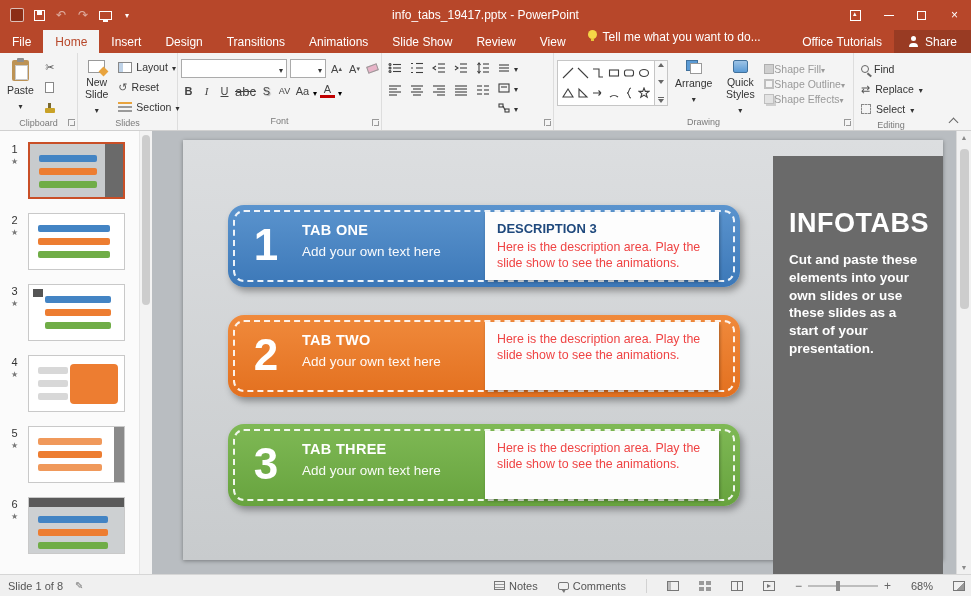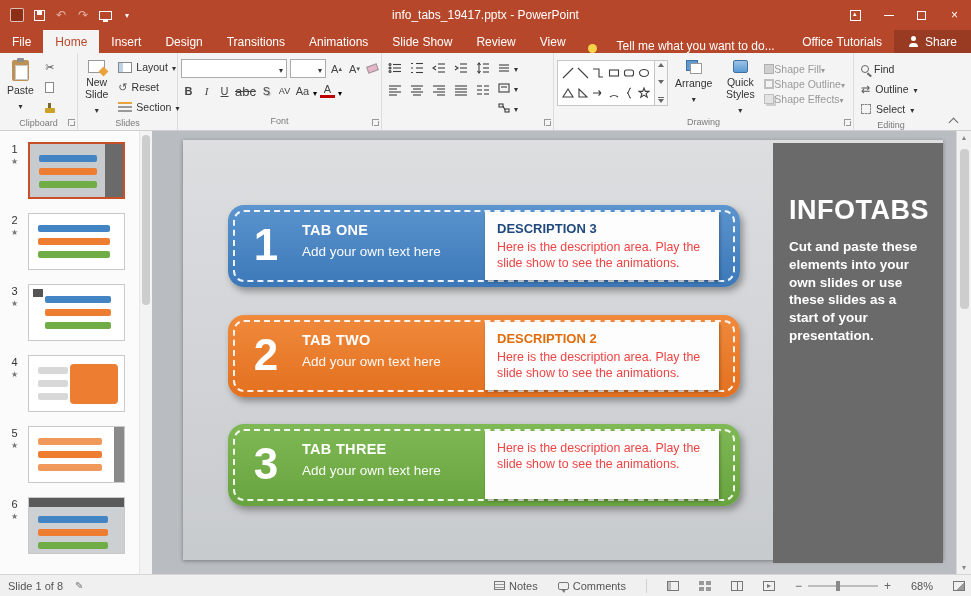--- a/index.html
+++ b/index.html
@@ -23,21 +23,21 @@
   .wbtn { width:33px; height:30px; display:flex; align-items:center; justify-content:center; color:#fff; font-size:12px; }
   .ic-grid { position:relative; width:11px; height:11px; border:1px solid #fff; }
   .ic-grid::before { content:"▴"; position:absolute; top:-1px; left:2px; font-size:7px; color:#fff; }
   .ic-min { width:10px; height:1px; background:#fff; }
   .ic-max { width:9px; height:9px; border:1px solid #fff; }
 
   
   .tabrow { height:23px; background:#B7472A; display:flex; align-items:stretch; color:#fff; font-size:12px; }
   .rtab { display:flex; align-items:center; padding:0 12px; cursor:default; }
   .rtab.active { background:#F4F4F4; color:#B7472A; }
-  .tellme { display:flex; align-items:flex-end; gap:20px; padding:0 10px; }
+  .tellme { display:flex; align-items:flex-start; gap:6px; padding:0 10px; }
   .ic-bulb { position:relative; width:9px; height:9px; border-radius:50%; background:#F5D547; }
   .ic-bulb::after { content:""; position:absolute; left:3px; bottom:-2px; width:3px; height:2px; background:#E8C53A; }
   .trspacer { flex:1; }
   .sharebtn { display:flex; align-items:center; gap:6px; padding:0 14px; background:rgba(0,0,0,.16); }
   .ic-person { position:relative; width:11px; height:11px; }
   .ic-person::before { content:""; position:absolute; top:0; left:3px; width:5px; height:5px; border-radius:50%; background:#fff; }
   .ic-person::after { content:""; position:absolute; bottom:0; left:1px; width:9px; height:4px; border-radius:4px 4px 0 0; background:#fff; }
 
   
   .ribbon { position:relative; height:78px; background:#F4F4F4; border-bottom:1px solid #D0D0D0; display:flex; }
@@ -126,21 +126,21 @@
   .t4 .stripe { width:30px; background:#D8D8D8; }
   .t5 .stripe { width:64px; }
   .t5 .s-blue, .t5 .s-green { background:#F0995B; }
   .t6 .topbar { position:absolute; left:0; top:0; width:100%; height:9px; background:#5a5a5a; }
   .t6 .tboxbg { position:absolute; inset:0; background:#CDD0D2; }
   .thumbscroll { width:12px; background:#F3F3F3; position:relative; }
   .thumbscroll .thumb { position:absolute; left:2px; top:4px; width:8px; height:170px; background:#CDCDCD; border-radius:4px; }
 
   .canvas { flex:1; background:#B9BDC1; position:relative; }
   .slide { position:absolute; left:31px; top:9px; width:760px; height:420px; background:linear-gradient(180deg,#DCDEE0,#C8CBCD); box-shadow:0 1px 4px rgba(0,0,0,.35); }
-  .sidepanel { position:absolute; right:0; top:3px; width:170px; height:100%; background:#6A6A6A; color:#fff; padding:52px 15px 0 16px; }
+  .sidepanel { position:absolute; right:0; top:16px; width:170px; height:100%; background:#6A6A6A; color:#fff; padding:52px 15px 0 16px; }
   .sp-title { font-size:27px; font-weight:bold; letter-spacing:.5px; margin-bottom:12px; }
   .sp-body { font-size:13.5px; font-weight:bold; line-height:1.32; }
 
   .tab { position:absolute; left:45px; width:512px; height:82px; border-radius:16px; box-shadow:3px 4px 7px rgba(0,0,0,.35); }
   .tab .dash { position:absolute; inset:5px; border:2px dashed rgba(255,255,255,.9); border-radius:11px; }
   .tab .num { position:absolute; left:12px; top:8px; width:52px; height:64px; display:flex; align-items:center; justify-content:center; font-size:44px; font-weight:bold; color:#fff; }
   .tab .ttl { position:absolute; left:74px; top:17px; color:#fff; font-weight:bold; font-size:14.5px; letter-spacing:.3px; }
   .tab .sub { position:absolute; left:74px; top:39px; color:rgba(255,255,255,.96); font-size:13.5px; }
   .tab .desc { position:absolute; left:257px; top:7px; bottom:7px; width:234px; background:#FDFDFD; box-shadow:1px 2px 3px rgba(0,0,0,.3); padding:9px 12px; }
   .desc .dt { font-weight:bold; font-size:13px; margin-bottom:3px; }
@@ -525,21 +525,21 @@
 
     <div class="group" style="width:74px; border-right:none;">
       <div class="gbody">
         <div class="editcol">
           <span class="editrow">
               <span class="ic-find"></span>
               <span>Find</span>
             </span>
           <span class="editrow">
               <span class="ic-glyph">⇄</span>
-              <span>Outline</span>
+              <span>Replace</span>
               <span class="caret"></span>
             </span>
           <span class="editrow">
               <span class="ic-select"></span>
               <span>Select</span>
               <span class="caret"></span>
             </span>
         </div>
       </div>
       <div class="gcaption">Editing</div>
@@ -642,21 +642,20 @@
             <span class="db" style="display:block;">Here is the description area. Play the slide show to see the animations.</span>
           </span>
         </div>
 
         <div class="tab tab2">
           <span class="dash"></span>
           <span class="num">2</span>
           <span class="ttl">TAB TWO</span>
           <span class="sub">Add your own text here</span>
           <span class="desc">
-            <span class="dt dt2" style="display:block;">DESCRIPTION 2</span>
             <span class="db" style="display:block;">Here is the description area. Play the slide show to see the animations.</span>
           </span>
         </div>
 
         <div class="tab tab3">
           <span class="dash"></span>
           <span class="num">3</span>
           <span class="ttl">TAB THREE</span>
           <span class="sub">Add your own text here</span>
           <span class="desc">

